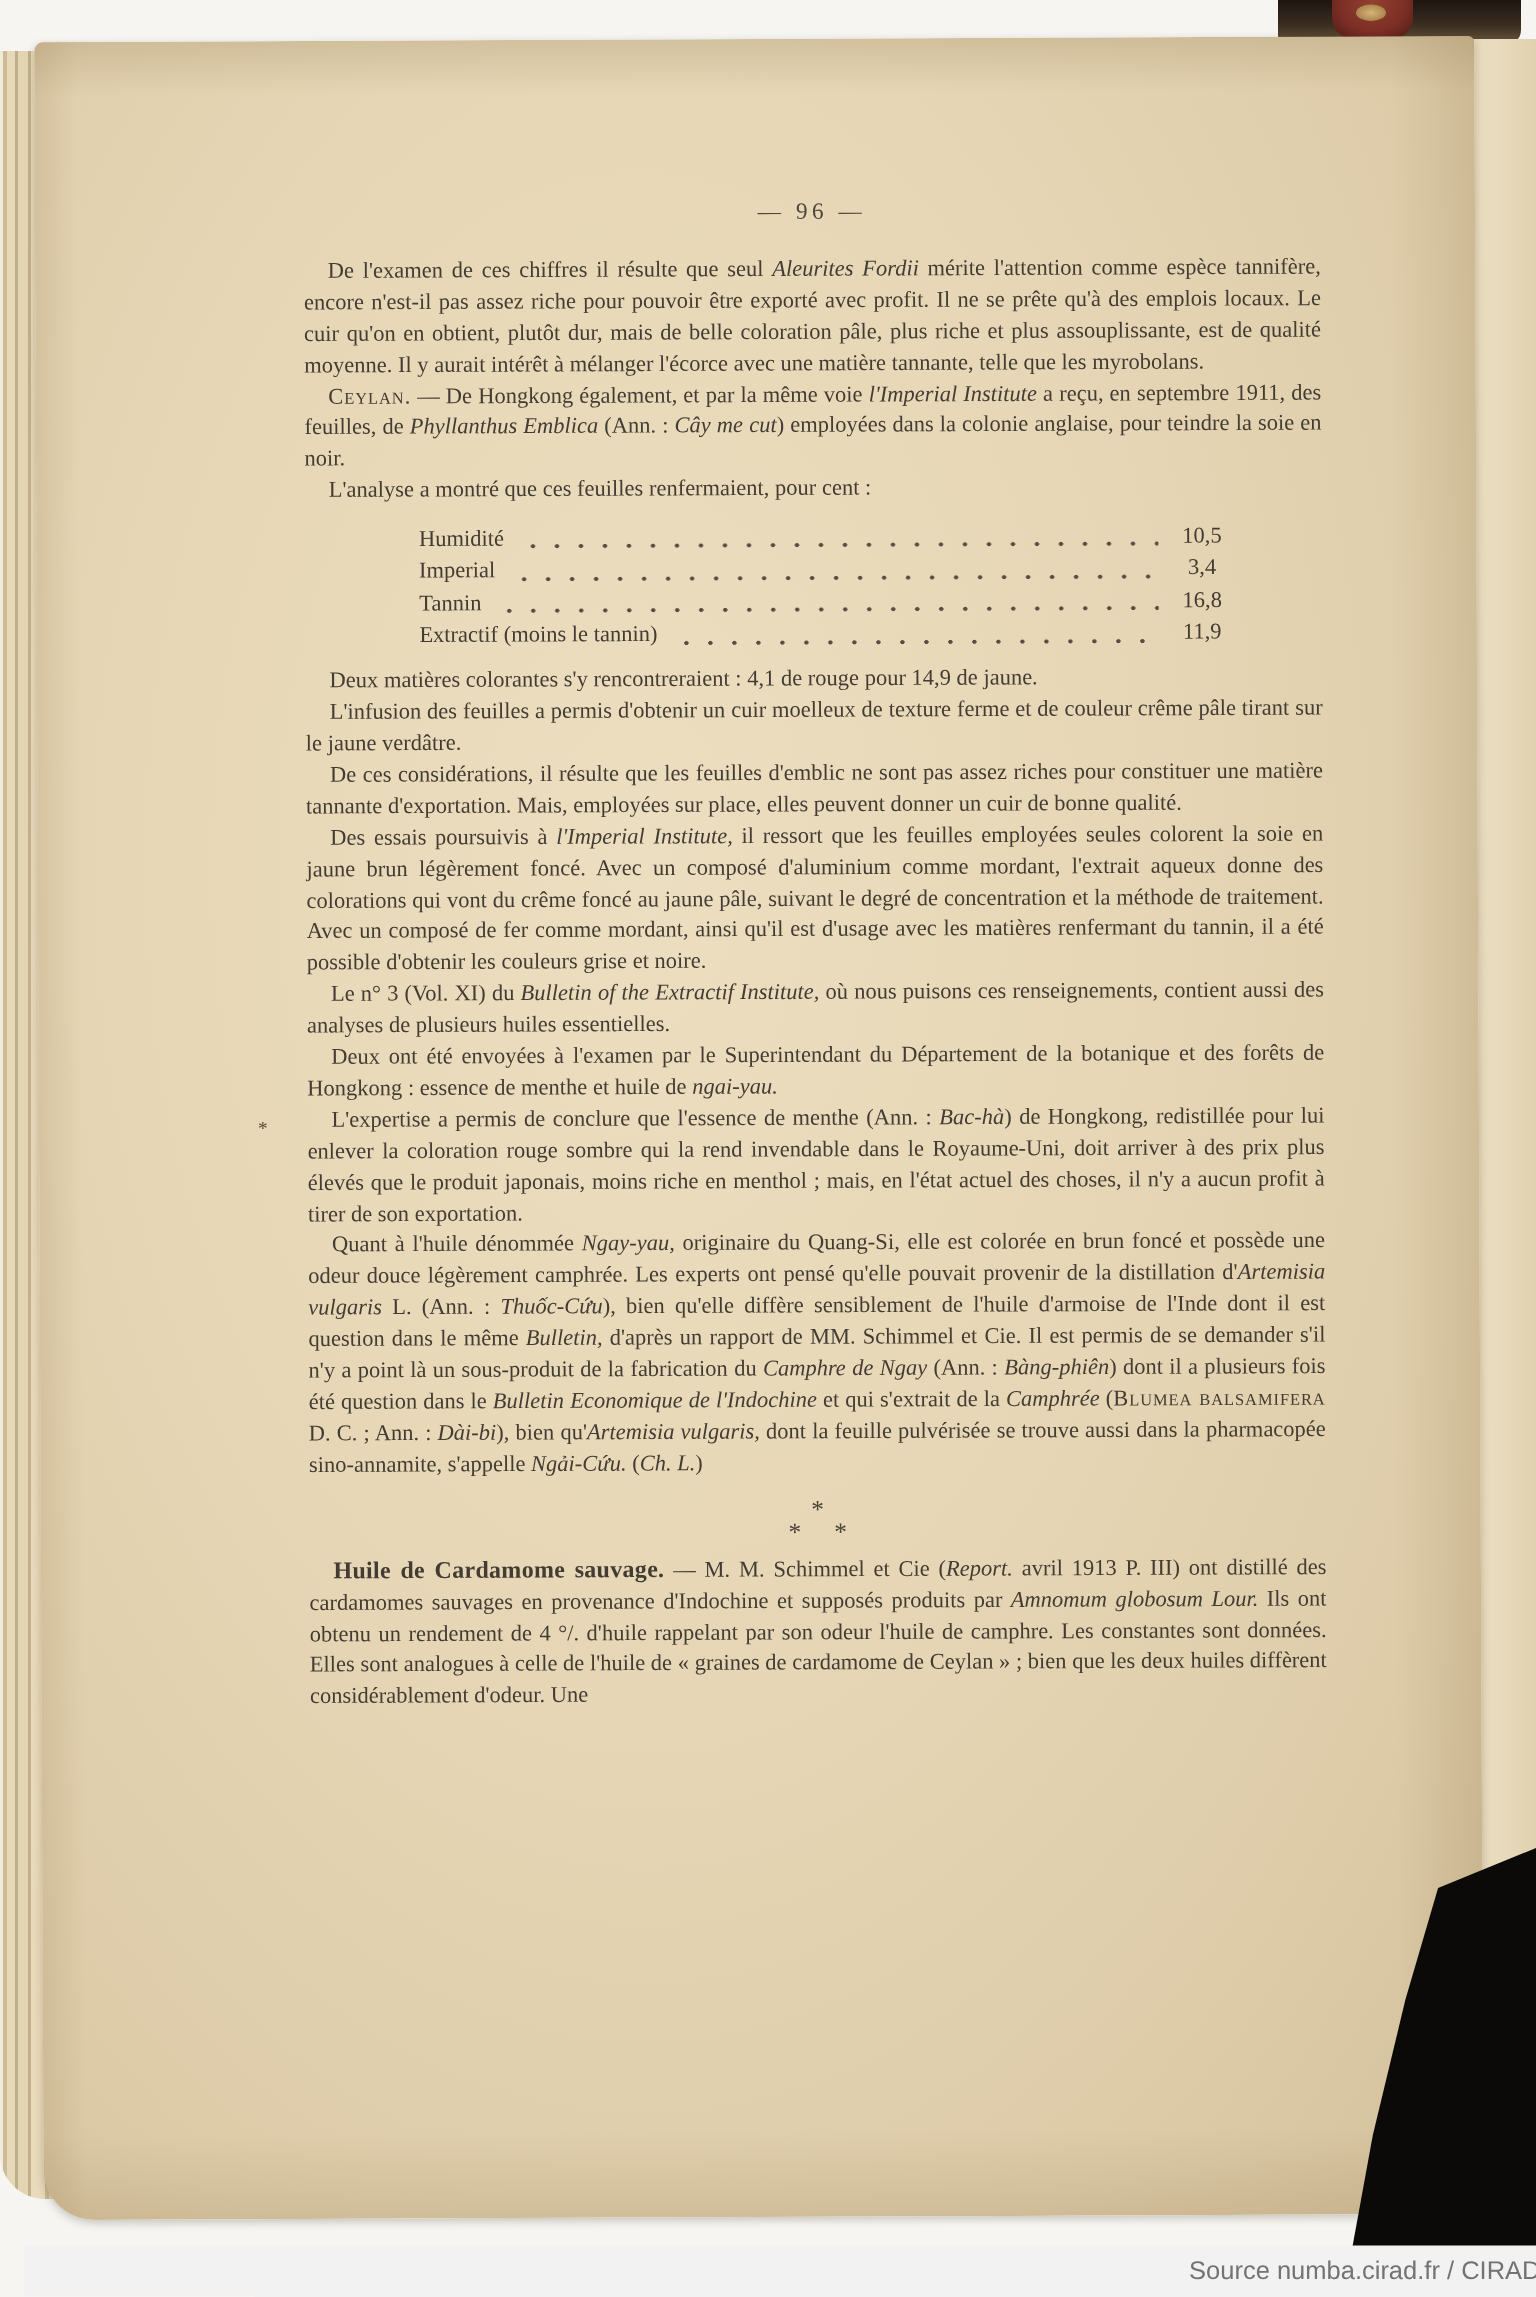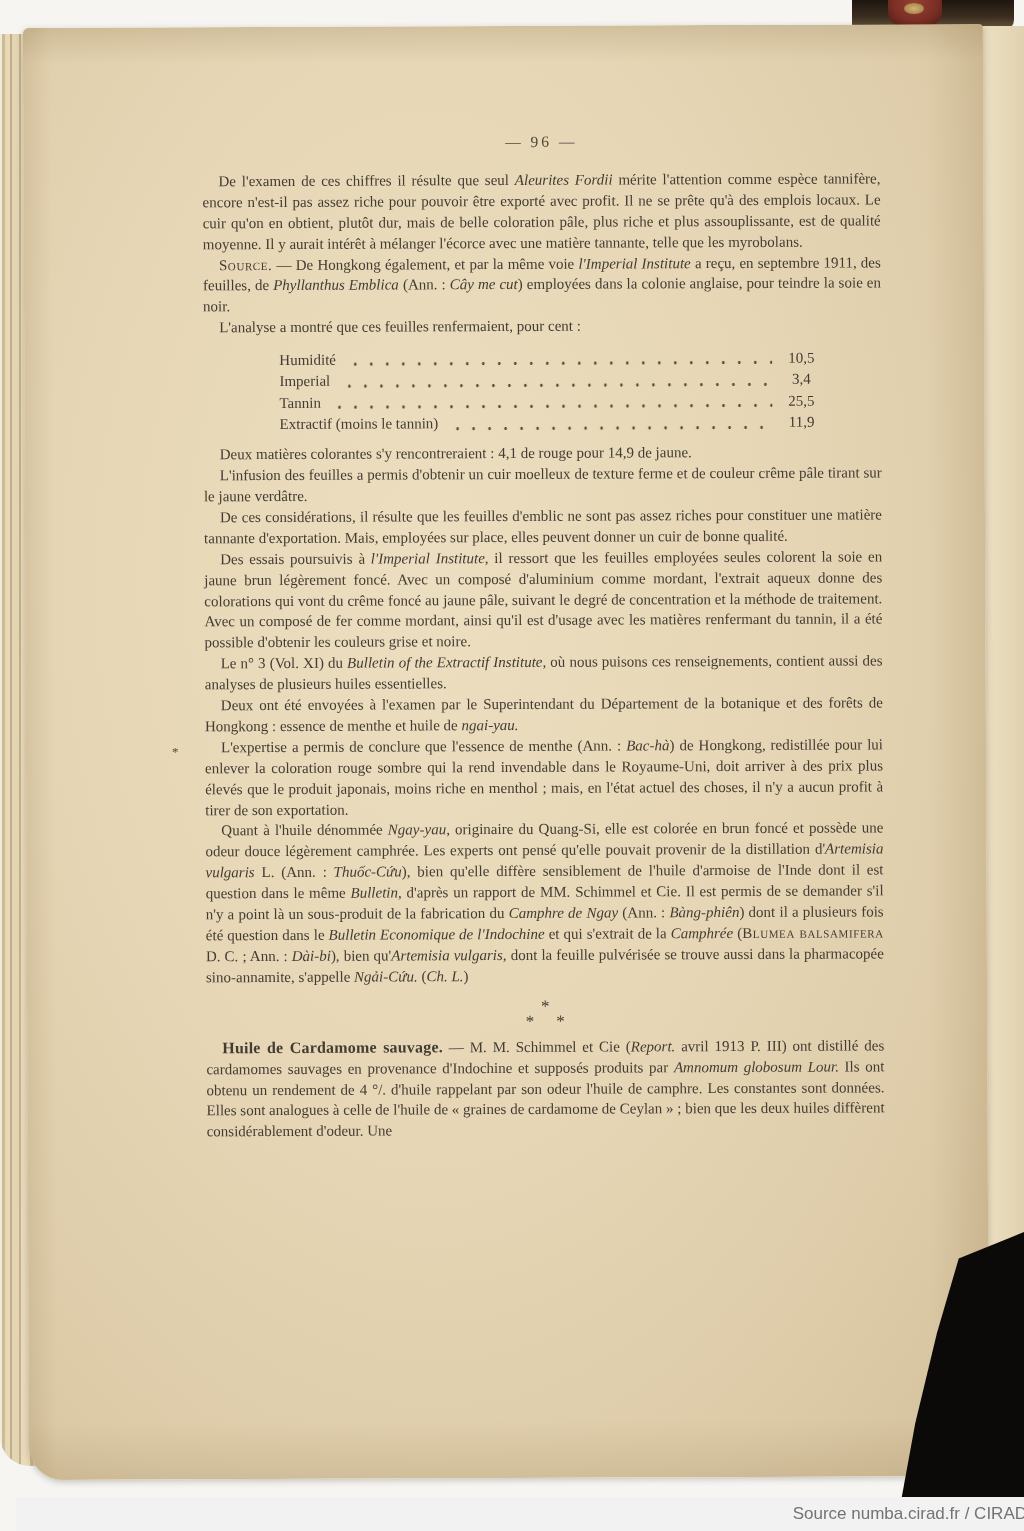--- a/index.html
+++ b/index.html
@@ -118,37 +118,37 @@
   <div class="fore-edge"></div>
   <div class="left-stack"></div>
   <div class="bottom-stack"></div>
 
   <div class="page">
     <div class="margin-star">*</div>
     <div class="text-block">
       <div class="page-number">— 96 —</div>
       <div>
           <div class="para">De l'examen de ces chiffres il résulte que seul <i>Aleurites Fordii</i> mérite l'attention comme espèce tannifère, encore n'est-il pas assez riche pour pouvoir être exporté avec profit. Il ne se prête qu'à des emplois locaux. Le cuir qu'on en obtient, plutôt dur, mais de belle coloration pâle, plus riche et plus assouplissante, est de qualité moyenne. Il y aurait intérêt à mélanger l'écorce avec une matière tannante, telle que les myrobolans.</div>
-          <div class="para"><span class="sc">Source.</span> — De Hongkong également, et par la même voie <i>l'Imperial Institute</i> a reçu, en septembre 1911, des feuilles, de <i>Phyllanthus Emblica</i> (Ann. : <i>Cây me cut</i>) employées dans la colonie anglaise, pour teindre la soie en noir.</div>
+          <div class="para"><span class="sc">Ceylan.</span> — De Hongkong également, et par la même voie <i>l'Imperial Institute</i> a reçu, en septembre 1911, des feuilles, de <i>Phyllanthus Emblica</i> (Ann. : <i>Cây me cut</i>) employées dans la colonie anglaise, pour teindre la soie en noir.</div>
           <div class="para">L'analyse a montré que ces feuilles renfermaient, pour cent :</div>
           <div class="an-table">
             <div class="an-row">
               <span class="an-label">Humidité</span>
               <span class="an-dots"></span>
               <span class="an-value">10,5</span>
             </div>
             <div class="an-row">
               <span class="an-label">Imperial</span>
               <span class="an-dots"></span>
               <span class="an-value">3,4</span>
             </div>
             <div class="an-row">
               <span class="an-label">Tannin</span>
               <span class="an-dots"></span>
-              <span class="an-value">25,5</span>
+              <span class="an-value">16,8</span>
             </div>
             <div class="an-row">
               <span class="an-label">Extractif (moins le tannin)</span>
               <span class="an-dots"></span>
               <span class="an-value">11,9</span>
             </div>
           </div>
           <div class="para">Deux matières colorantes s'y rencontreraient : 4,1 de rouge pour 14,9 de jaune.</div>
           <div class="para">L'infusion des feuilles a permis d'obtenir un cuir moelleux de texture ferme et de couleur crême pâle tirant sur le jaune verdâtre.</div>
           <div class="para">De ces considérations, il résulte que les feuilles d'emblic ne sont pas assez riches pour constituer une matière tannante d'exportation. Mais, employées sur place, elles peuvent donner un cuir de bonne qualité.</div>

